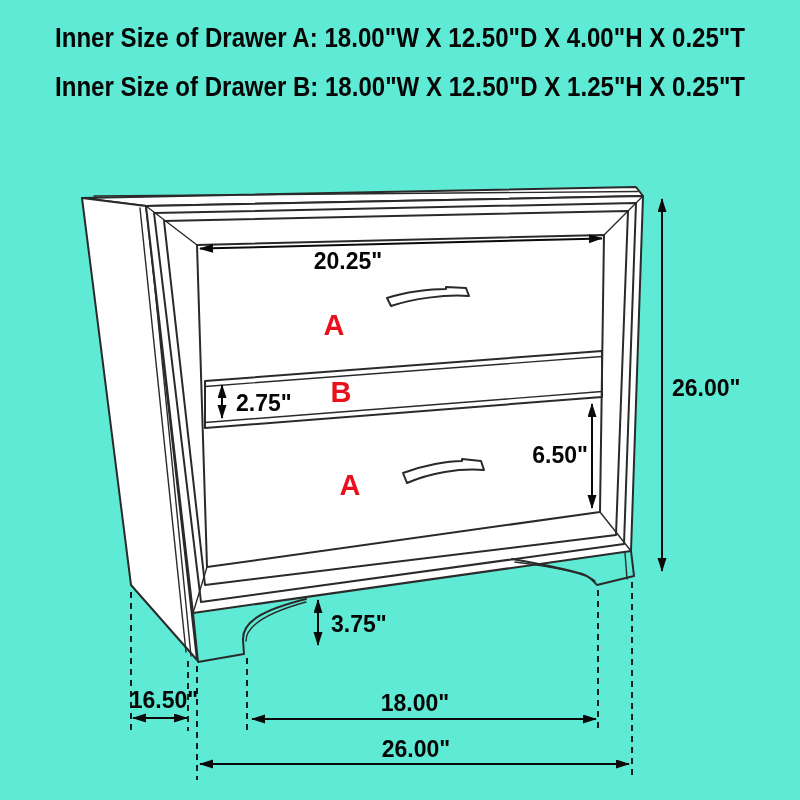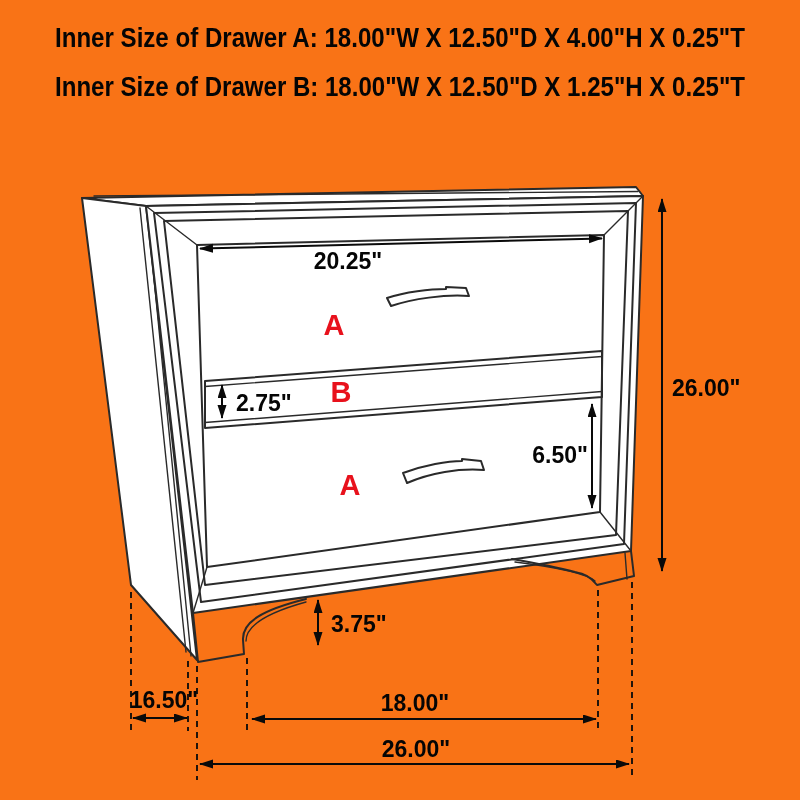--- a/index.html
+++ b/index.html
@@ -1,16 +1,16 @@
 <!DOCTYPE html>
 <html><head>
 <meta charset="utf-8">
 <style>
   html,body{margin:0;padding:0;background:#fff;}
-  .stage{position:relative;width:800px;height:800px;background:#f97316;overflow:hidden;}
+  .stage{position:relative;width:800px;height:800px;background:#5eead4;overflow:hidden;}
   svg{display:block;}
   svg text{font-family:"Liberation Sans","DejaVu Sans",sans-serif;}
   .hdr{font-size:27px;font-weight:bold;fill:#050505;}
   .dimtxt{font-size:23px;font-weight:bold;fill:#050505;}
   .redlbl{font-size:29px;font-weight:bold;fill:#e8111c;}
   .art path,.art line,.art polygon{stroke:#2a2a2a;stroke-width:2;fill:none;stroke-linejoin:round;stroke-linecap:round;}
   .art .fillw{fill:#ffffff;}
   .art .thin{stroke-width:1.4;}
   .dims line,.dims path{stroke:#0a0a0a;stroke-width:2;fill:none;}
   .dims .dash{stroke-width:1.8;stroke-dasharray:6 5;}

